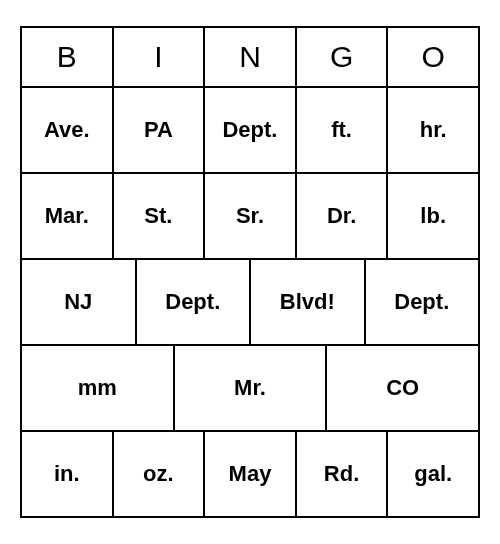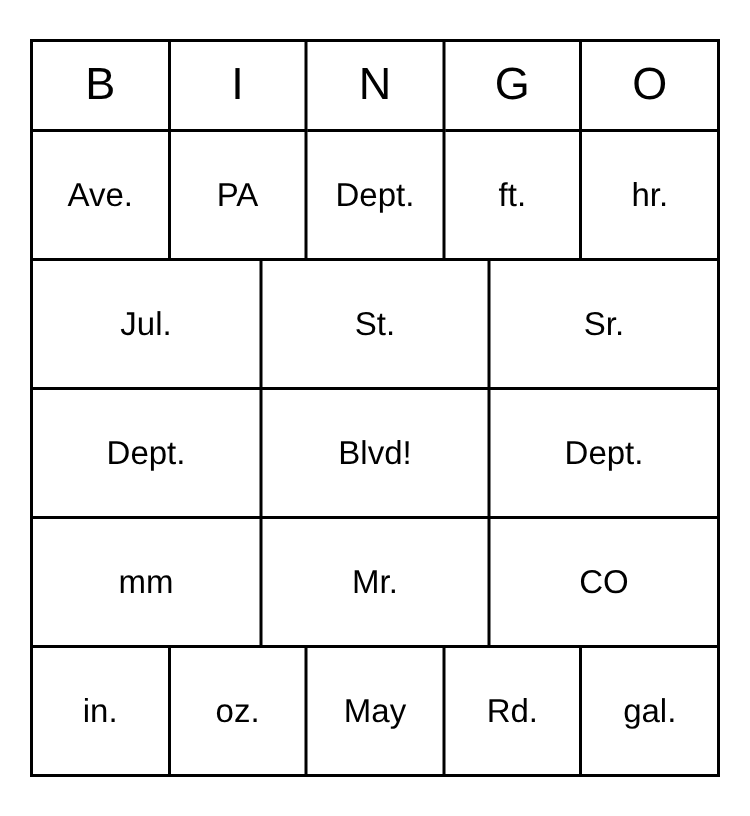--- a/index.html
+++ b/index.html
@@ -34,21 +34,21 @@
     }
 
     .bingo-cell {
       flex: 1;
       border-right: 2px solid #000;
       display: flex;
       align-items: center;
       justify-content: center;
       height: 84px;
       font-size: 22px;
-      font-weight: normal;
+      font-weight: bold;
       color: #000;
       text-align: center;
     }
 
     .bingo-cell:last-child {
       border-right: none;
     }
 
     .header-row .bingo-cell {
       height: 60px;
@@ -73,25 +73,28 @@
     <div class="bingo-cell">O</div>
   </div>
   <div class="bingo-row">
     <div class="bingo-cell">Ave.</div>
     <div class="bingo-cell">PA</div>
     <div class="bingo-cell">Dept.</div>
     <div class="bingo-cell">ft.</div>
     <div class="bingo-cell">hr.</div>
   </div>
   <div class="bingo-row">
-    <div class="bingo-cell">Jul.</div>
+    <div class="bingo-cell">Mar.</div>
     <div class="bingo-cell">St.</div>
     <div class="bingo-cell">Sr.</div>
+    <div class="bingo-cell">Dr.</div>
+    <div class="bingo-cell">lb.</div>
   </div>
   <div class="bingo-row">
+    <div class="bingo-cell">NJ</div>
     <div class="bingo-cell">Dept.</div>
     <div class="bingo-cell">Blvd!</div>
     <div class="bingo-cell">Dept.</div>
   </div>
   <div class="bingo-row">
     <div class="bingo-cell">mm</div>
     <div class="bingo-cell">Mr.</div>
     <div class="bingo-cell">CO</div>
   </div>
   <div class="bingo-row">

